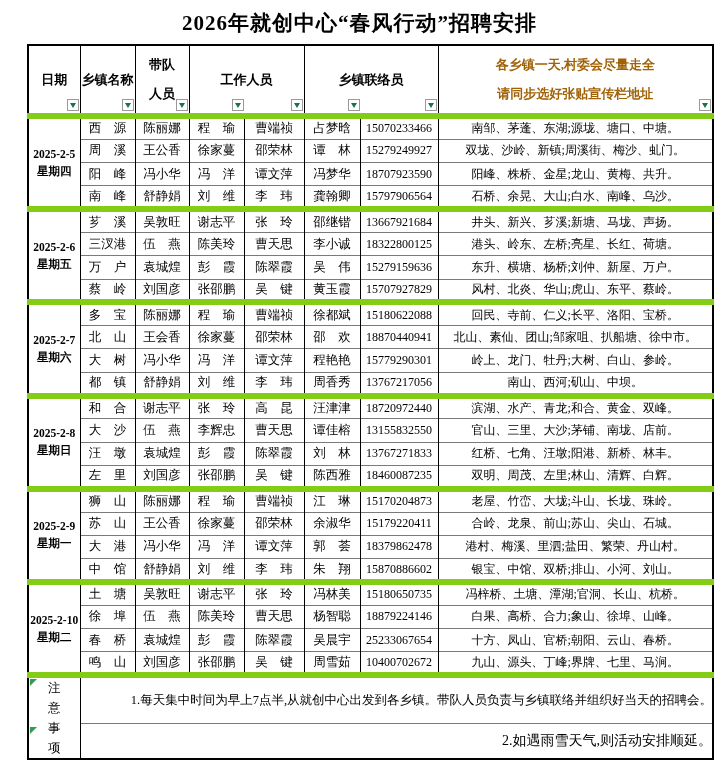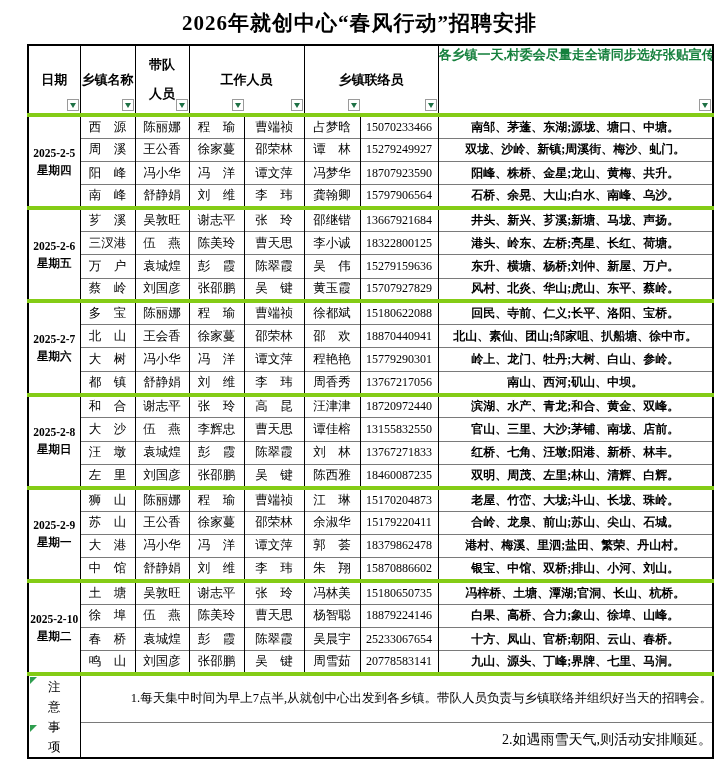--- a/index.html
+++ b/index.html
@@ -5,29 +5,29 @@
   html,body{margin:0;padding:0;background:#fff;}
   .page{width:719px;height:772px;background:#ffffff;position:relative;overflow:hidden;
         font-family:"Liberation Serif","DejaVu Serif",serif;color:#000;}
   .title{text-align:center;font-size:21px;font-weight:700;padding-top:9px;letter-spacing:1px;}
   table.grid{border-collapse:collapse;table-layout:fixed;margin:7px 0 0 27px;width:685px;
              border:2px solid #000;}
   th,td{border-left:1px solid #000;border-right:1px solid #000;border-top:1px solid #7a7a7a;
         padding:0;text-align:center;vertical-align:middle;overflow:hidden;white-space:nowrap;}
   thead th{border:1px solid #000;border-bottom:2px solid #000;position:relative;
            font-size:13px;font-weight:700;height:67px;}
-  tr.group-start td{border-top:4px solid #84cc16;}
+  tr.group-start td{border-top:6px solid #84cc16;}
   tbody tr.data-row{height:23.3px;font-size:12.5px;}
   td.date-cell{font-size:11.5px;line-height:17px;font-weight:bold;}
   td.c-phone{font-size:12px;}
-  td.c-vill{font-size:12px;font-weight:bold;}
+  td.c-vill{font-size:12px;}
   .th-label{display:flex;align-items:center;justify-content:center;height:100%;}
   .th-label.two-line{flex-direction:column;justify-content:space-evenly;}
-  .notice-th .notice-wrap{display:flex;flex-direction:row;justify-content:space-evenly;
-                          height:100%;color:#15803d;font-size:13px;font-weight:700;}
+  .notice-th .notice-wrap{display:flex;flex-direction:column;justify-content:space-evenly;
+                          height:100%;color:#a16207;font-size:13px;font-weight:700;}
   .filter-btn{position:absolute;width:12px;height:12px;background:#fff;border:1px solid #9a9a9a;
               display:flex;align-items:center;justify-content:center;box-sizing:border-box;}
   .fb-br{right:1px;bottom:2px;}
   .staff-th .fb-left{left:42px;bottom:2px;}
   .liaison-th .fb-left{left:43px;bottom:2px;}
   .tri{width:0;height:0;border-left:3.5px solid transparent;border-right:3.5px solid transparent;
        border-top:5px solid #1e7145;display:block;}
   tr.note-row{height:48px;font-size:12.5px;}
   tr.note-row2{height:36px;font-size:14px;}
   td.note-label{position:relative;font-size:12.5px;line-height:20px;}
@@ -336,21 +336,21 @@
           <td class="c-liai">吴晨宇</td>
           <td class="c-phone">25233067654</td>
           <td class="c-vill">十方、凤山、官桥;朝阳、云山、春桥。</td>
         </tr>
         <tr class="data-row">
           <td class="c-town">鸣　山</td>
           <td class="c-lead">刘国彦</td>
           <td class="c-staff">张邵鹏</td>
           <td class="c-staff">吴　键</td>
           <td class="c-liai">周雪茹</td>
-          <td class="c-phone">20778583141</td>
+          <td class="c-phone">10400702672</td>
           <td class="c-vill">九山、源头、丁峰;界牌、七里、马涧。</td>
         </tr>
         <tr class="note-row group-start">
           <td class="note-label" rowspan="2">
             <div>注</div>
             <div>意</div>
             <div>事</div>
             <div>项</div>
             <div class="green-flag gf-1"></div>
             <div class="green-flag gf-2"></div>

